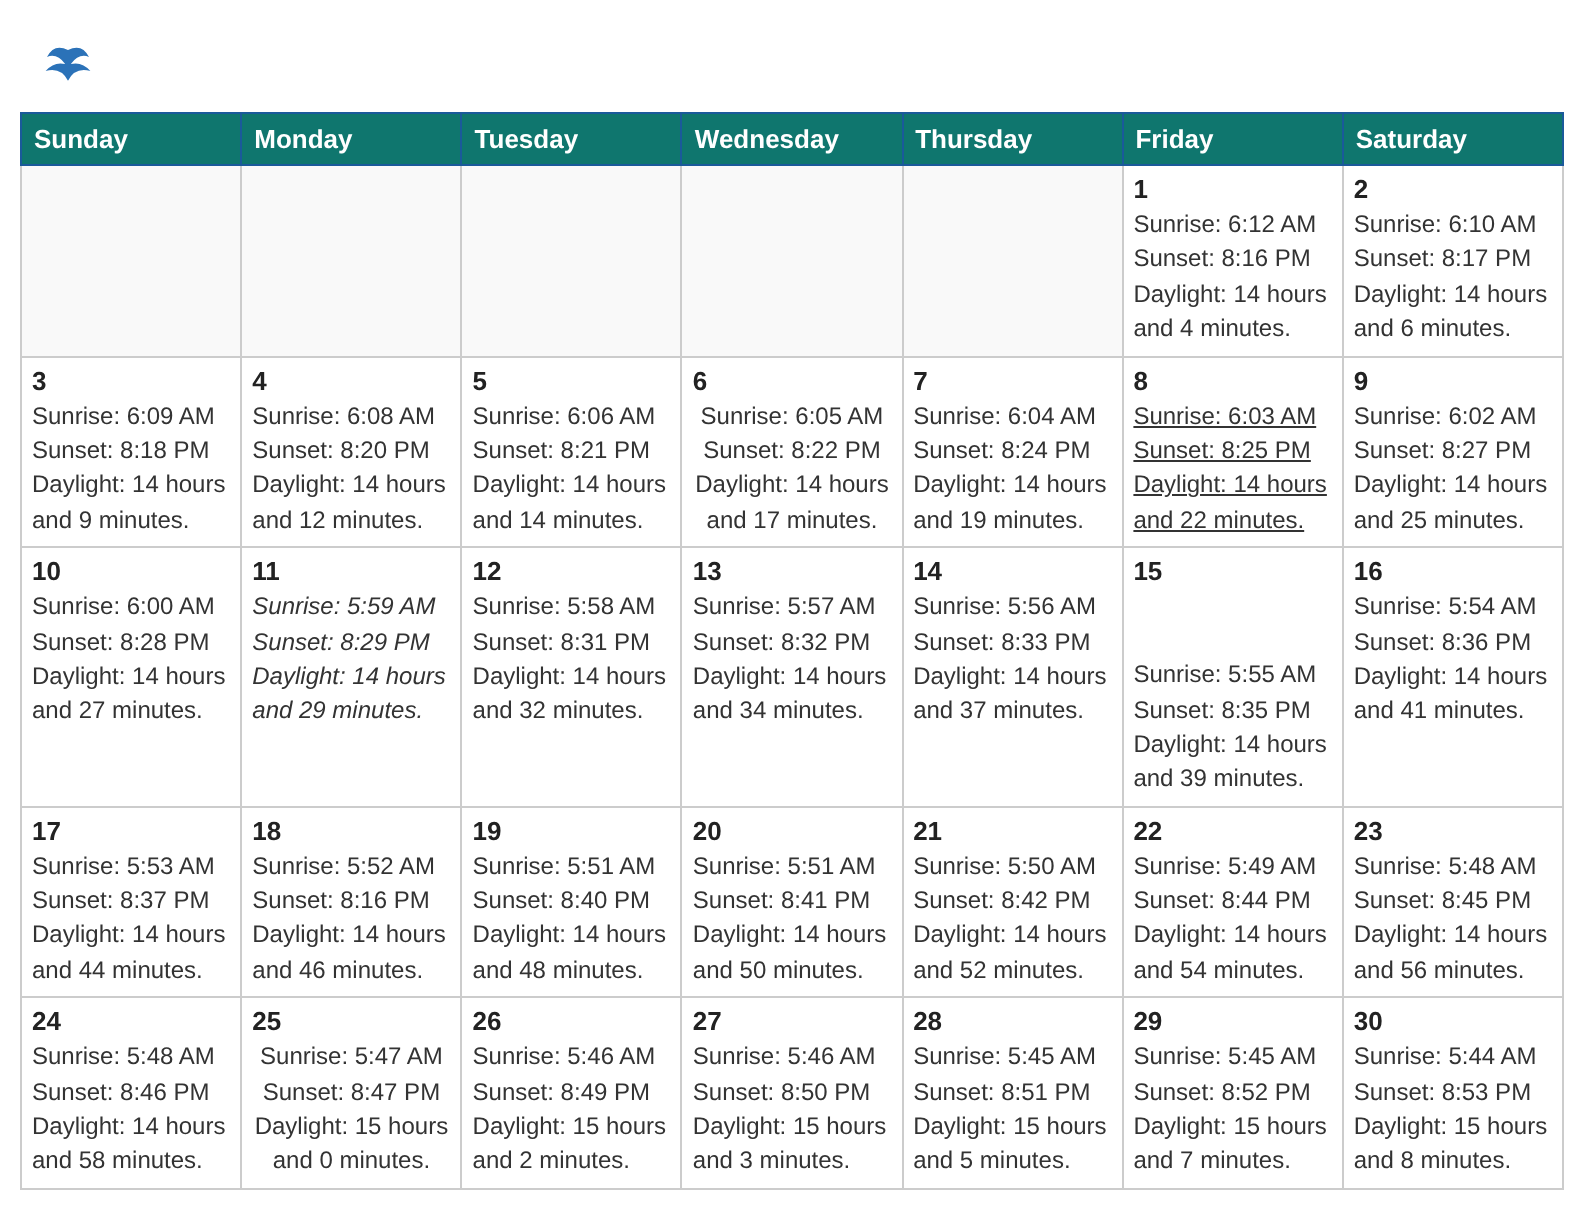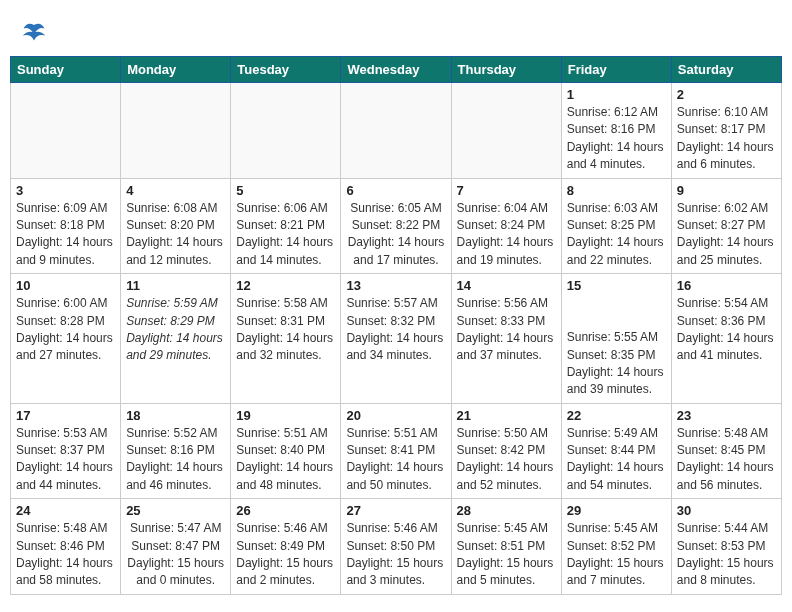--- a/index.html
+++ b/index.html
@@ -172,21 +172,21 @@
         </td>
         <td>
           <span class="day-num">7</span>
           <div class="day-info" style="white-space: pre-line;">Sunrise: 6:04 AM
 Sunset: 8:24 PM
 Daylight: 14 hours
 and 19 minutes.</div>
         </td>
         <td>
           <span class="day-num">8</span>
-          <div class="day-info" style="white-space: pre-line;">Sunrise: 6:03 AM
+          <div class="day-info" style="white-space: pre-line; text-decoration: underline;">Sunrise: 6:03 AM
 Sunset: 8:25 PM
 Daylight: 14 hours
 and 22 minutes.</div>
         </td>
         <td>
           <span class="day-num">9</span>
           <div class="day-info" style="white-space: pre-line;">Sunrise: 6:02 AM
 Sunset: 8:27 PM
 Daylight: 14 hours
 and 25 minutes.</div>

